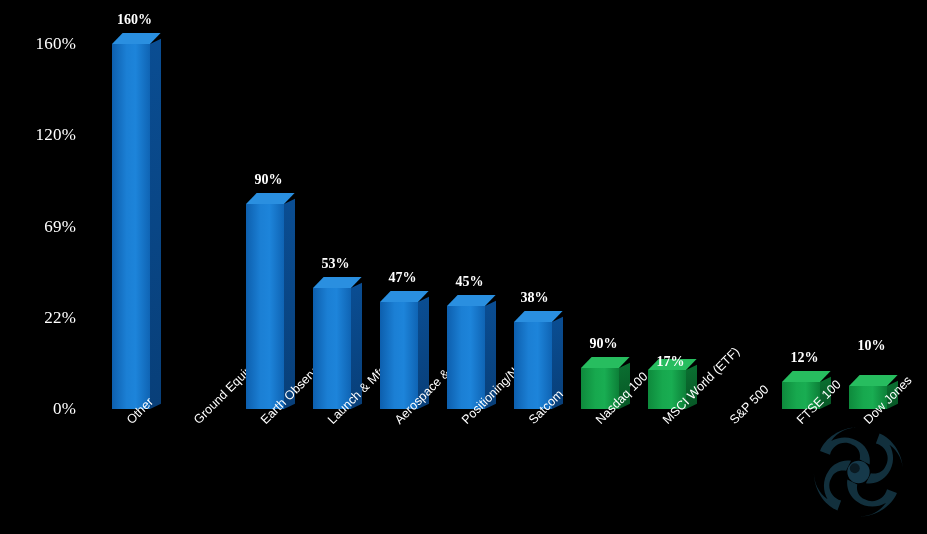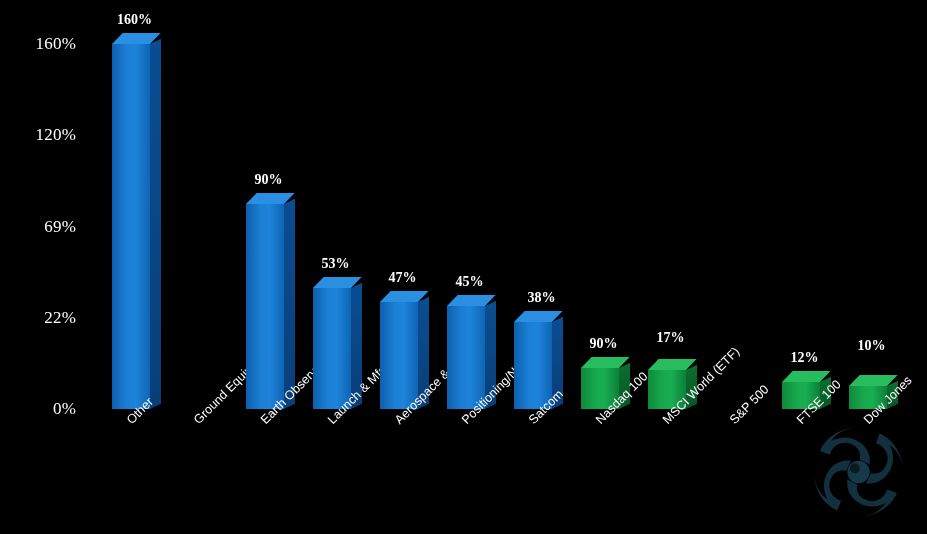--- a/index.html
+++ b/index.html
@@ -107,39 +107,39 @@
         </div>
         <div class="bar-label" style="bottom: 244px; left: 3px;">45%</div>
       </div>
       <div class="x-label" style="left: 373px; top: 417px;">Positioning/Navigation</div>
       <div class="bar-slot" style="left: 414px;">
         <div class="bar blue" style="height: 87px; bottom: 125px;">
           <div class="side" style="height: 87px;"></div>
           <div class="front" style="height: 87px;"></div>
           <div class="top" style="bottom: 87px;"></div>
         </div>
-        <div class="bar-label" style="bottom: 228px; left: 8px;">38%</div>
+        <div class="bar-label" style="bottom: 228px; left: 1px;">38%</div>
       </div>
       <div class="x-label" style="left: 440px; top: 417px;">Satcom</div>
       <div class="bar-slot" style="left: 481px;">
         <div class="bar green" style="height: 41px; bottom: 125px;">
           <div class="side" style="height: 41px;"></div>
           <div class="front" style="height: 41px;"></div>
           <div class="top" style="bottom: 41px;"></div>
         </div>
         <div class="bar-label" style="bottom: 182px; left: 3px;">90%</div>
       </div>
       <div class="x-label" style="left: 507px; top: 417px;">Nasdaq 100</div>
       <div class="bar-slot" style="left: 548px;">
         <div class="bar green" style="height: 39px; bottom: 125px;">
           <div class="side" style="height: 39px;"></div>
           <div class="front" style="height: 39px;"></div>
           <div class="top" style="bottom: 39px;"></div>
         </div>
-        <div class="bar-label" style="bottom: 188px; left: 3px;">17%</div>
+        <div class="bar-label" style="bottom: 164px; left: 3px;">17%</div>
       </div>
       <div class="x-label" style="left: 574px; top: 417px;">MSCI World (ETF)</div>
       <div class="x-label" style="left: 641px; top: 417px;">S&amp;P 500</div>
       <div class="bar-slot" style="left: 682px;">
         <div class="bar green" style="height: 27px; bottom: 125px;">
           <div class="side" style="height: 27px;"></div>
           <div class="front" style="height: 27px;"></div>
           <div class="top" style="bottom: 27px;"></div>
         </div>
         <div class="bar-label" style="bottom: 168px; left: 3px;">12%</div>

